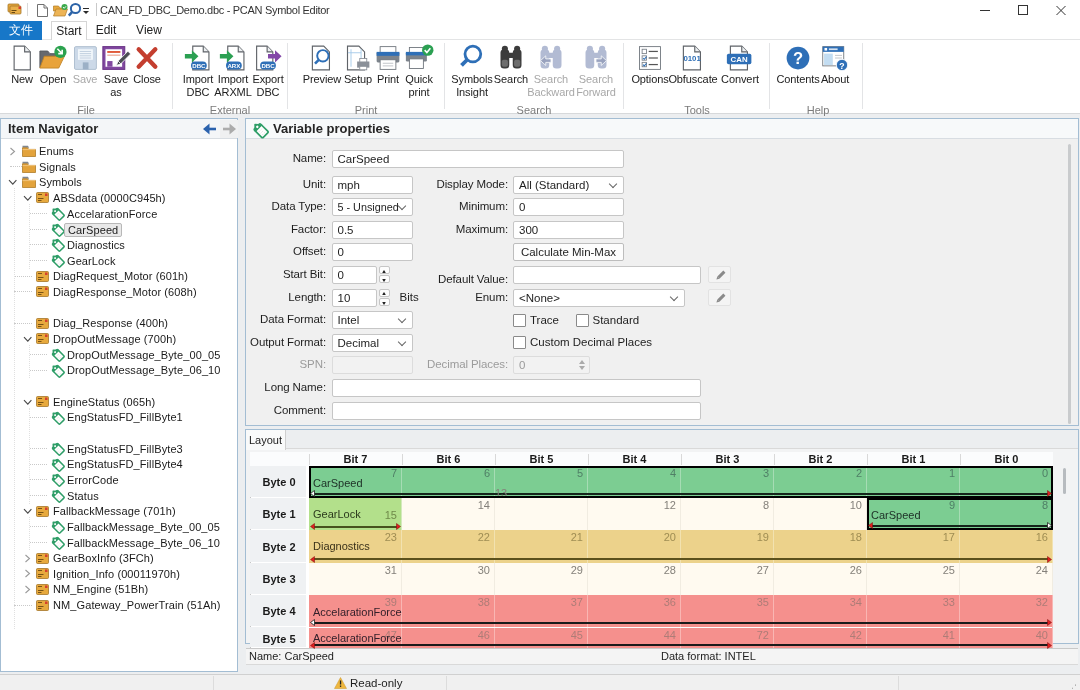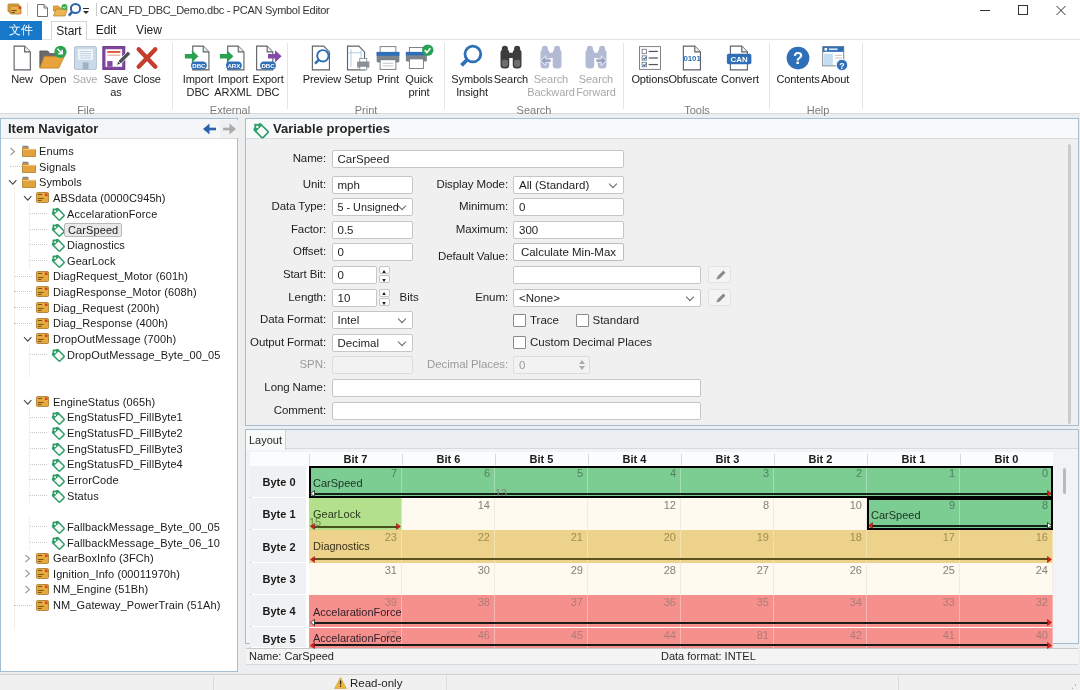--- a/index.html
+++ b/index.html
@@ -501,181 +501,183 @@
           <svg class="abs" style="left:0;top:2.5px" width="13" height="11" viewBox="0 0 13 11">
             <rect x="0.5" y="0.5" width="12" height="10" rx="1" fill="#e7a93d" stroke="#a5762a" stroke-width="0.8"></rect>
             <rect x="9" y="1.5" width="2.5" height="2.5" fill="#d5402e"></rect>
             <rect x="2" y="2" width="4" height="0.9" fill="#6b4a12"></rect>
             <rect x="2" y="6" width="5.5" height="0.9" fill="#6b4a12"></rect>
             <rect x="2" y="8" width="3.5" height="0.9" fill="#6b4a12"></rect>
           </svg>
         </div>
         <span class="txt" style="left:52px">DiagResponse_Motor (608h)</span>
       </div>
-<div class="trow" style="left:0;top:156.60px;width:236px">
+<div class="trow" style="left:0;top:172.26px;width:236px">
         <div class="abs" style="left:22px;top:0;width:9px;height:16px">
           <div class="abs" style="left:-9px;top:7.5px;width:18px;border-top:1px dotted #c9c9c9"></div>
         </div>
         <div class="abs" style="left:35px;top:0;width:15px;height:16px">
           <svg class="abs" style="left:0;top:2.5px" width="13" height="11" viewBox="0 0 13 11">
             <rect x="0.5" y="0.5" width="12" height="10" rx="1" fill="#e7a93d" stroke="#a5762a" stroke-width="0.8"></rect>
             <rect x="9" y="1.5" width="2.5" height="2.5" fill="#d5402e"></rect>
             <rect x="2" y="2" width="4" height="0.9" fill="#6b4a12"></rect>
             <rect x="2" y="6" width="5.5" height="0.9" fill="#6b4a12"></rect>
             <rect x="2" y="8" width="3.5" height="0.9" fill="#6b4a12"></rect>
           </svg>
         </div>
-        <span class="txt" style="left:52px">Diag_Request (200h)</span>
-      </div>
-<div class="trow" style="left:0;top:172.26px;width:236px">
+        <span class="txt" style="left:52px">Diag_Response (400h)</span>
+      </div>
+<div class="trow" style="left:0;top:187.92px;width:236px">
         <div class="abs" style="left:22px;top:0;width:9px;height:16px">
-          <div class="abs" style="left:-9px;top:7.5px;width:18px;border-top:1px dotted #c9c9c9"></div>
+          <svg class="abs" style="left:0;top:4px" width="9" height="9" viewBox="0 0 9 9">
+            <path d="M1 2.2 L4.8 6.2 L8.4 2.2" fill="none" stroke="#4a4a4a" stroke-width="1.1"></path>
+          </svg>
         </div>
         <div class="abs" style="left:35px;top:0;width:15px;height:16px">
           <svg class="abs" style="left:0;top:2.5px" width="13" height="11" viewBox="0 0 13 11">
             <rect x="0.5" y="0.5" width="12" height="10" rx="1" fill="#e7a93d" stroke="#a5762a" stroke-width="0.8"></rect>
             <rect x="9" y="1.5" width="2.5" height="2.5" fill="#d5402e"></rect>
             <rect x="2" y="2" width="4" height="0.9" fill="#6b4a12"></rect>
             <rect x="2" y="6" width="5.5" height="0.9" fill="#6b4a12"></rect>
             <rect x="2" y="8" width="3.5" height="0.9" fill="#6b4a12"></rect>
           </svg>
         </div>
-        <span class="txt" style="left:52px">Diag_Response (400h)</span>
-      </div>
-<div class="trow" style="left:0;top:187.92px;width:236px">
+        <span class="txt" style="left:52px">DropOutMessage (700h)</span>
+      </div>
+<div class="trow" style="left:0;top:203.58px;width:236px">
+        <div class="abs" style="left:29px;top:7.5px;width:17px;border-top:1px dotted #c9c9c9"></div>
+        <div class="abs" style="left:49px;top:0;width:15px;height:16px">
+          <svg class="abs" style="left:0;top:0.5px" width="15" height="15" viewBox="0 0 15 15">
+            <g transform="rotate(-45 7.5 7.5)">
+              <rect x="3.9" y="3.6" width="7.2" height="10.2" rx="1" fill="#fff" stroke="#2f9e68" stroke-width="1.5"></rect>
+              <path d="M3.9 5.4 L7.5 1.4 L11.1 5.4 Z" fill="#2f9e68" stroke="#2f9e68" stroke-width="1.4" stroke-linejoin="round"></path>
+              <circle cx="7.5" cy="4.1" r="1" fill="#fff"></circle>
+              <path d="M5.5 8 h4 M5.5 10 h4 M5.5 12 h4" stroke="#d7d7d7" stroke-width="0.7" stroke-dasharray="1 1"></path>
+            </g>
+          </svg>
+        </div>
+        <span class="txt" style="left:66px">DropOutMessage_Byte_00_05</span>
+      </div>
+<div class="trow" style="left:0;top:219.24px;width:236px">
+        <div class="abs" style="left:29px;top:7.5px;width:17px;border-top:1px dotted #c9c9c9"></div>
+        <div class="abs" style="left:49px;top:0;width:15px;height:16px">
+          <svg class="abs" style="left:0;top:0.5px" width="15" height="15" viewBox="0 0 15 15">
+            <g transform="rotate(-45 7.5 7.5)">
+              <rect x="3.9" y="3.6" width="7.2" height="10.2" rx="1" fill="#fff" stroke="#2f9e68" stroke-width="1.5"></rect>
+              <path d="M3.9 5.4 L7.5 1.4 L11.1 5.4 Z" fill="#2f9e68" stroke="#2f9e68" stroke-width="1.4" stroke-linejoin="round"></path>
+              <circle cx="7.5" cy="4.1" r="1" fill="#fff"></circle>
+              <path d="M5.5 8 h4 M5.5 10 h4 M5.5 12 h4" stroke="#d7d7d7" stroke-width="0.7" stroke-dasharray="1 1"></path>
+            </g>
+          </svg>
+        </div>
+        <span class="txt" style="left:66px">DropOutMessage_Byte_06_10</span>
+      </div>
+<div class="trow" style="left:0;top:250.56px;width:236px">
         <div class="abs" style="left:22px;top:0;width:9px;height:16px">
           <svg class="abs" style="left:0;top:4px" width="9" height="9" viewBox="0 0 9 9">
             <path d="M1 2.2 L4.8 6.2 L8.4 2.2" fill="none" stroke="#4a4a4a" stroke-width="1.1"></path>
           </svg>
         </div>
         <div class="abs" style="left:35px;top:0;width:15px;height:16px">
           <svg class="abs" style="left:0;top:2.5px" width="13" height="11" viewBox="0 0 13 11">
             <rect x="0.5" y="0.5" width="12" height="10" rx="1" fill="#e7a93d" stroke="#a5762a" stroke-width="0.8"></rect>
             <rect x="9" y="1.5" width="2.5" height="2.5" fill="#d5402e"></rect>
             <rect x="2" y="2" width="4" height="0.9" fill="#6b4a12"></rect>
             <rect x="2" y="6" width="5.5" height="0.9" fill="#6b4a12"></rect>
             <rect x="2" y="8" width="3.5" height="0.9" fill="#6b4a12"></rect>
           </svg>
         </div>
-        <span class="txt" style="left:52px">DropOutMessage (700h)</span>
-      </div>
-<div class="trow" style="left:0;top:203.58px;width:236px">
-        <div class="abs" style="left:29px;top:7.5px;width:17px;border-top:1px dotted #c9c9c9"></div>
-        <div class="abs" style="left:49px;top:0;width:15px;height:16px">
-          <svg class="abs" style="left:0;top:0.5px" width="15" height="15" viewBox="0 0 15 15">
-            <g transform="rotate(-45 7.5 7.5)">
-              <rect x="3.9" y="3.6" width="7.2" height="10.2" rx="1" fill="#fff" stroke="#2f9e68" stroke-width="1.5"></rect>
-              <path d="M3.9 5.4 L7.5 1.4 L11.1 5.4 Z" fill="#2f9e68" stroke="#2f9e68" stroke-width="1.4" stroke-linejoin="round"></path>
-              <circle cx="7.5" cy="4.1" r="1" fill="#fff"></circle>
-              <path d="M5.5 8 h4 M5.5 10 h4 M5.5 12 h4" stroke="#d7d7d7" stroke-width="0.7" stroke-dasharray="1 1"></path>
-            </g>
-          </svg>
-        </div>
-        <span class="txt" style="left:66px">DropOutMessage_Byte_00_05</span>
-      </div>
-<div class="trow" style="left:0;top:250.56px;width:236px">
+        <span class="txt" style="left:52px">EngineStatus (065h)</span>
+      </div>
+<div class="trow" style="left:0;top:266.22px;width:236px">
+        <div class="abs" style="left:29px;top:7.5px;width:17px;border-top:1px dotted #c9c9c9"></div>
+        <div class="abs" style="left:49px;top:0;width:15px;height:16px">
+          <svg class="abs" style="left:0;top:0.5px" width="15" height="15" viewBox="0 0 15 15">
+            <g transform="rotate(-45 7.5 7.5)">
+              <rect x="3.9" y="3.6" width="7.2" height="10.2" rx="1" fill="#fff" stroke="#2f9e68" stroke-width="1.5"></rect>
+              <path d="M3.9 5.4 L7.5 1.4 L11.1 5.4 Z" fill="#2f9e68" stroke="#2f9e68" stroke-width="1.4" stroke-linejoin="round"></path>
+              <circle cx="7.5" cy="4.1" r="1" fill="#fff"></circle>
+              <path d="M5.5 8 h4 M5.5 10 h4 M5.5 12 h4" stroke="#d7d7d7" stroke-width="0.7" stroke-dasharray="1 1"></path>
+            </g>
+          </svg>
+        </div>
+        <span class="txt" style="left:66px">EngStatusFD_FillByte1</span>
+      </div>
+<div class="trow" style="left:0;top:297.54px;width:236px">
+        <div class="abs" style="left:29px;top:7.5px;width:17px;border-top:1px dotted #c9c9c9"></div>
+        <div class="abs" style="left:49px;top:0;width:15px;height:16px">
+          <svg class="abs" style="left:0;top:0.5px" width="15" height="15" viewBox="0 0 15 15">
+            <g transform="rotate(-45 7.5 7.5)">
+              <rect x="3.9" y="3.6" width="7.2" height="10.2" rx="1" fill="#fff" stroke="#2f9e68" stroke-width="1.5"></rect>
+              <path d="M3.9 5.4 L7.5 1.4 L11.1 5.4 Z" fill="#2f9e68" stroke="#2f9e68" stroke-width="1.4" stroke-linejoin="round"></path>
+              <circle cx="7.5" cy="4.1" r="1" fill="#fff"></circle>
+              <path d="M5.5 8 h4 M5.5 10 h4 M5.5 12 h4" stroke="#d7d7d7" stroke-width="0.7" stroke-dasharray="1 1"></path>
+            </g>
+          </svg>
+        </div>
+        <span class="txt" style="left:66px">EngStatusFD_FillByte3</span>
+      </div>
+<div class="trow" style="left:0;top:313.20px;width:236px">
+        <div class="abs" style="left:29px;top:7.5px;width:17px;border-top:1px dotted #c9c9c9"></div>
+        <div class="abs" style="left:49px;top:0;width:15px;height:16px">
+          <svg class="abs" style="left:0;top:0.5px" width="15" height="15" viewBox="0 0 15 15">
+            <g transform="rotate(-45 7.5 7.5)">
+              <rect x="3.9" y="3.6" width="7.2" height="10.2" rx="1" fill="#fff" stroke="#2f9e68" stroke-width="1.5"></rect>
+              <path d="M3.9 5.4 L7.5 1.4 L11.1 5.4 Z" fill="#2f9e68" stroke="#2f9e68" stroke-width="1.4" stroke-linejoin="round"></path>
+              <circle cx="7.5" cy="4.1" r="1" fill="#fff"></circle>
+              <path d="M5.5 8 h4 M5.5 10 h4 M5.5 12 h4" stroke="#d7d7d7" stroke-width="0.7" stroke-dasharray="1 1"></path>
+            </g>
+          </svg>
+        </div>
+        <span class="txt" style="left:66px">EngStatusFD_FillByte4</span>
+      </div>
+<div class="trow" style="left:0;top:344.52px;width:236px">
+        <div class="abs" style="left:29px;top:7.5px;width:17px;border-top:1px dotted #c9c9c9"></div>
+        <div class="abs" style="left:49px;top:0;width:15px;height:16px">
+          <svg class="abs" style="left:0;top:0.5px" width="15" height="15" viewBox="0 0 15 15">
+            <g transform="rotate(-45 7.5 7.5)">
+              <rect x="3.9" y="3.6" width="7.2" height="10.2" rx="1" fill="#fff" stroke="#2f9e68" stroke-width="1.5"></rect>
+              <path d="M3.9 5.4 L7.5 1.4 L11.1 5.4 Z" fill="#2f9e68" stroke="#2f9e68" stroke-width="1.4" stroke-linejoin="round"></path>
+              <circle cx="7.5" cy="4.1" r="1" fill="#fff"></circle>
+              <path d="M5.5 8 h4 M5.5 10 h4 M5.5 12 h4" stroke="#d7d7d7" stroke-width="0.7" stroke-dasharray="1 1"></path>
+            </g>
+          </svg>
+        </div>
+        <span class="txt" style="left:66px">Status</span>
+      </div>
+<div class="trow" style="left:0;top:328.86px;width:236px">
+        <div class="abs" style="left:29px;top:7.5px;width:17px;border-top:1px dotted #c9c9c9"></div>
+        <div class="abs" style="left:49px;top:0;width:15px;height:16px">
+          <svg class="abs" style="left:0;top:0.5px" width="15" height="15" viewBox="0 0 15 15">
+            <g transform="rotate(-45 7.5 7.5)">
+              <rect x="3.9" y="3.6" width="7.2" height="10.2" rx="1" fill="#fff" stroke="#2f9e68" stroke-width="1.5"></rect>
+              <path d="M3.9 5.4 L7.5 1.4 L11.1 5.4 Z" fill="#2f9e68" stroke="#2f9e68" stroke-width="1.4" stroke-linejoin="round"></path>
+              <circle cx="7.5" cy="4.1" r="1" fill="#fff"></circle>
+              <path d="M5.5 8 h4 M5.5 10 h4 M5.5 12 h4" stroke="#d7d7d7" stroke-width="0.7" stroke-dasharray="1 1"></path>
+            </g>
+          </svg>
+        </div>
+        <span class="txt" style="left:66px">ErrorCode</span>
+      </div>
+<div class="trow" style="left:0;top:360.18px;width:236px">
         <div class="abs" style="left:22px;top:0;width:9px;height:16px">
           <svg class="abs" style="left:0;top:4px" width="9" height="9" viewBox="0 0 9 9">
             <path d="M1 2.2 L4.8 6.2 L8.4 2.2" fill="none" stroke="#4a4a4a" stroke-width="1.1"></path>
           </svg>
         </div>
         <div class="abs" style="left:35px;top:0;width:15px;height:16px">
           <svg class="abs" style="left:0;top:2.5px" width="13" height="11" viewBox="0 0 13 11">
             <rect x="0.5" y="0.5" width="12" height="10" rx="1" fill="#e7a93d" stroke="#a5762a" stroke-width="0.8"></rect>
             <rect x="9" y="1.5" width="2.5" height="2.5" fill="#d5402e"></rect>
             <rect x="2" y="2" width="4" height="0.9" fill="#6b4a12"></rect>
             <rect x="2" y="6" width="5.5" height="0.9" fill="#6b4a12"></rect>
             <rect x="2" y="8" width="3.5" height="0.9" fill="#6b4a12"></rect>
           </svg>
         </div>
-        <span class="txt" style="left:52px">EngineStatus (065h)</span>
-      </div>
-<div class="trow" style="left:0;top:266.22px;width:236px">
-        <div class="abs" style="left:29px;top:7.5px;width:17px;border-top:1px dotted #c9c9c9"></div>
-        <div class="abs" style="left:49px;top:0;width:15px;height:16px">
-          <svg class="abs" style="left:0;top:0.5px" width="15" height="15" viewBox="0 0 15 15">
-            <g transform="rotate(-45 7.5 7.5)">
-              <rect x="3.9" y="3.6" width="7.2" height="10.2" rx="1" fill="#fff" stroke="#2f9e68" stroke-width="1.5"></rect>
-              <path d="M3.9 5.4 L7.5 1.4 L11.1 5.4 Z" fill="#2f9e68" stroke="#2f9e68" stroke-width="1.4" stroke-linejoin="round"></path>
-              <circle cx="7.5" cy="4.1" r="1" fill="#fff"></circle>
-              <path d="M5.5 8 h4 M5.5 10 h4 M5.5 12 h4" stroke="#d7d7d7" stroke-width="0.7" stroke-dasharray="1 1"></path>
-            </g>
-          </svg>
-        </div>
-        <span class="txt" style="left:66px">EngStatusFD_FillByte1</span>
-      </div>
-<div class="trow" style="left:0;top:281.88px;width:236px">
-        <div class="abs" style="left:29px;top:7.5px;width:17px;border-top:1px dotted #c9c9c9"></div>
-        <div class="abs" style="left:49px;top:0;width:15px;height:16px">
-          <svg class="abs" style="left:0;top:0.5px" width="15" height="15" viewBox="0 0 15 15">
-            <g transform="rotate(-45 7.5 7.5)">
-              <rect x="3.9" y="3.6" width="7.2" height="10.2" rx="1" fill="#fff" stroke="#2f9e68" stroke-width="1.5"></rect>
-              <path d="M3.9 5.4 L7.5 1.4 L11.1 5.4 Z" fill="#2f9e68" stroke="#2f9e68" stroke-width="1.4" stroke-linejoin="round"></path>
-              <circle cx="7.5" cy="4.1" r="1" fill="#fff"></circle>
-              <path d="M5.5 8 h4 M5.5 10 h4 M5.5 12 h4" stroke="#d7d7d7" stroke-width="0.7" stroke-dasharray="1 1"></path>
-            </g>
-          </svg>
-        </div>
-        <span class="txt" style="left:66px">EngStatusFD_FillByte2</span>
-      </div>
-<div class="trow" style="left:0;top:297.54px;width:236px">
-        <div class="abs" style="left:29px;top:7.5px;width:17px;border-top:1px dotted #c9c9c9"></div>
-        <div class="abs" style="left:49px;top:0;width:15px;height:16px">
-          <svg class="abs" style="left:0;top:0.5px" width="15" height="15" viewBox="0 0 15 15">
-            <g transform="rotate(-45 7.5 7.5)">
-              <rect x="3.9" y="3.6" width="7.2" height="10.2" rx="1" fill="#fff" stroke="#2f9e68" stroke-width="1.5"></rect>
-              <path d="M3.9 5.4 L7.5 1.4 L11.1 5.4 Z" fill="#2f9e68" stroke="#2f9e68" stroke-width="1.4" stroke-linejoin="round"></path>
-              <circle cx="7.5" cy="4.1" r="1" fill="#fff"></circle>
-              <path d="M5.5 8 h4 M5.5 10 h4 M5.5 12 h4" stroke="#d7d7d7" stroke-width="0.7" stroke-dasharray="1 1"></path>
-            </g>
-          </svg>
-        </div>
-        <span class="txt" style="left:66px">EngStatusFD_FillByte3</span>
-      </div>
-<div class="trow" style="left:0;top:313.20px;width:236px">
-        <div class="abs" style="left:29px;top:7.5px;width:17px;border-top:1px dotted #c9c9c9"></div>
-        <div class="abs" style="left:49px;top:0;width:15px;height:16px">
-          <svg class="abs" style="left:0;top:0.5px" width="15" height="15" viewBox="0 0 15 15">
-            <g transform="rotate(-45 7.5 7.5)">
-              <rect x="3.9" y="3.6" width="7.2" height="10.2" rx="1" fill="#fff" stroke="#2f9e68" stroke-width="1.5"></rect>
-              <path d="M3.9 5.4 L7.5 1.4 L11.1 5.4 Z" fill="#2f9e68" stroke="#2f9e68" stroke-width="1.4" stroke-linejoin="round"></path>
-              <circle cx="7.5" cy="4.1" r="1" fill="#fff"></circle>
-              <path d="M5.5 8 h4 M5.5 10 h4 M5.5 12 h4" stroke="#d7d7d7" stroke-width="0.7" stroke-dasharray="1 1"></path>
-            </g>
-          </svg>
-        </div>
-        <span class="txt" style="left:66px">EngStatusFD_FillByte4</span>
-      </div>
-<div class="trow" style="left:0;top:344.52px;width:236px">
-        <div class="abs" style="left:29px;top:7.5px;width:17px;border-top:1px dotted #c9c9c9"></div>
-        <div class="abs" style="left:49px;top:0;width:15px;height:16px">
-          <svg class="abs" style="left:0;top:0.5px" width="15" height="15" viewBox="0 0 15 15">
-            <g transform="rotate(-45 7.5 7.5)">
-              <rect x="3.9" y="3.6" width="7.2" height="10.2" rx="1" fill="#fff" stroke="#2f9e68" stroke-width="1.5"></rect>
-              <path d="M3.9 5.4 L7.5 1.4 L11.1 5.4 Z" fill="#2f9e68" stroke="#2f9e68" stroke-width="1.4" stroke-linejoin="round"></path>
-              <circle cx="7.5" cy="4.1" r="1" fill="#fff"></circle>
-              <path d="M5.5 8 h4 M5.5 10 h4 M5.5 12 h4" stroke="#d7d7d7" stroke-width="0.7" stroke-dasharray="1 1"></path>
-            </g>
-          </svg>
-        </div>
-        <span class="txt" style="left:66px">Status</span>
-      </div>
-<div class="trow" style="left:0;top:328.86px;width:236px">
-        <div class="abs" style="left:29px;top:7.5px;width:17px;border-top:1px dotted #c9c9c9"></div>
-        <div class="abs" style="left:49px;top:0;width:15px;height:16px">
-          <svg class="abs" style="left:0;top:0.5px" width="15" height="15" viewBox="0 0 15 15">
-            <g transform="rotate(-45 7.5 7.5)">
-              <rect x="3.9" y="3.6" width="7.2" height="10.2" rx="1" fill="#fff" stroke="#2f9e68" stroke-width="1.5"></rect>
-              <path d="M3.9 5.4 L7.5 1.4 L11.1 5.4 Z" fill="#2f9e68" stroke="#2f9e68" stroke-width="1.4" stroke-linejoin="round"></path>
-              <circle cx="7.5" cy="4.1" r="1" fill="#fff"></circle>
-              <path d="M5.5 8 h4 M5.5 10 h4 M5.5 12 h4" stroke="#d7d7d7" stroke-width="0.7" stroke-dasharray="1 1"></path>
-            </g>
-          </svg>
-        </div>
-        <span class="txt" style="left:66px">ErrorCode</span>
+        <span class="txt" style="left:52px">FallbackMessage (701h)</span>
       </div>
 <div class="trow" style="left:0;top:375.84px;width:236px">
         <div class="abs" style="left:29px;top:7.5px;width:17px;border-top:1px dotted #c9c9c9"></div>
         <div class="abs" style="left:49px;top:0;width:15px;height:16px">
           <svg class="abs" style="left:0;top:0.5px" width="15" height="15" viewBox="0 0 15 15">
             <g transform="rotate(-45 7.5 7.5)">
               <rect x="3.9" y="3.6" width="7.2" height="10.2" rx="1" fill="#fff" stroke="#2f9e68" stroke-width="1.5"></rect>
               <path d="M3.9 5.4 L7.5 1.4 L11.1 5.4 Z" fill="#2f9e68" stroke="#2f9e68" stroke-width="1.4" stroke-linejoin="round"></path>
               <circle cx="7.5" cy="4.1" r="1" fill="#fff"></circle>
               <path d="M5.5 8 h4 M5.5 10 h4 M5.5 12 h4" stroke="#d7d7d7" stroke-width="0.7" stroke-dasharray="1 1"></path>
@@ -813,42 +815,42 @@
 </div>
 <div class="btn" style="left:267px;top:104.3px;width:111px;height:18px;line-height:16px">Calculate Min-Max</div>
 <div class="flabel" style="left:-40px;top:128.9px;width:120px">Start Bit:</div>
 <div class="tf" style="left:85.5px;top:126.9px;width:45.5px">0</div>
       <div style="position:absolute;left:133px;top:126.9px;width:11px;height:8.5px;background:#fdfdfd;border:1px solid #c6c6c6;border-radius:2px">
         <div style="position:absolute;left:2.2px;top:2.8px;width:0;height:0;border-left:2.8px solid transparent;border-right:2.8px solid transparent;border-bottom:3.2px solid #222;border-radius:1px"></div>
       </div>
       <div style="position:absolute;left:133px;top:135.9px;width:11px;height:8.5px;background:#fdfdfd;border:1px solid #c6c6c6;border-radius:2px">
         <div style="position:absolute;left:2.2px;top:3.2px;width:0;height:0;border-left:2.8px solid transparent;border-right:2.8px solid transparent;border-top:3.2px solid #222;border-radius:1px"></div>
       </div>
-<div class="flabel" style="left:142px;top:111px;width:120px">Default Value:</div>
+<div class="flabel" style="left:142px;top:134px;width:120px">Default Value:</div>
 <div class="tf" style="left:267px;top:126.9px;width:188px">
 </div>
 <div class="btn" style="left:462px;top:127.4px;width:23px;height:17px;background:#f4f4f4;border-color:#e2e2e2">
         <svg width="13" height="13" viewBox="0 0 13 13" style="position:absolute;left:5px;top:2px">
           <g transform="rotate(45 6.5 6.5)">
             <rect x="5" y="1" width="3" height="8.5" fill="#8a8a8a"></rect>
             <path d="M5 9.5 l1.5 2.8 l1.5 -2.8z" fill="#8a8a8a"></path>
           </g>
         </svg>
       </div>
 <div class="flabel" style="left:-40px;top:151.5px;width:120px">Length:</div>
 <div class="tf" style="left:85.5px;top:149.5px;width:45.5px">10</div>
       <div style="position:absolute;left:133px;top:149.5px;width:11px;height:8.5px;background:#fdfdfd;border:1px solid #c6c6c6;border-radius:2px">
         <div style="position:absolute;left:2.2px;top:2.8px;width:0;height:0;border-left:2.8px solid transparent;border-right:2.8px solid transparent;border-bottom:3.2px solid #222;border-radius:1px"></div>
       </div>
       <div style="position:absolute;left:133px;top:158.5px;width:11px;height:8.5px;background:#fdfdfd;border:1px solid #c6c6c6;border-radius:2px">
         <div style="position:absolute;left:2.2px;top:3.2px;width:0;height:0;border-left:2.8px solid transparent;border-right:2.8px solid transparent;border-top:3.2px solid #222;border-radius:1px"></div>
       </div>
 <div class="cblbl" style="left:153.5px;top:151.5px">Bits</div>
 <div class="flabel" style="left:142px;top:151.5px;width:120px">Enum:</div>
-<div class="tf" style="left:267px;top:149.5px;width:188px">&lt;None&gt;
+<div class="tf" style="left:267px;top:149.5px;width:172px">&lt;None&gt;
 <div class="chev" style="right:7px;top:4px"></div>
 </div>
 <div class="btn" style="left:462px;top:150.0px;width:23px;height:17px;background:#f4f4f4;border-color:#e2e2e2">
         <svg width="13" height="13" viewBox="0 0 13 13" style="position:absolute;left:5px;top:2px">
           <g transform="rotate(45 6.5 6.5)">
             <rect x="5" y="1" width="3" height="8.5" fill="#8a8a8a"></rect>
             <path d="M5 9.5 l1.5 2.8 l1.5 -2.8z" fill="#8a8a8a"></path>
           </g>
         </svg>
       </div>
@@ -943,21 +945,21 @@
         <path d="M4.5 0.5 L0.5 3.5 L4.5 6.5z" fill="#fff" stroke="#222" stroke-width="0.8"></path>
       </svg>
 <svg class="abs" style="z-index:6;left:800.5px;top:60.0px" width="5" height="7">
         <path d="M0.5 0.5 L4.5 3.5 L0.5 6.5z" fill="#e11f1f" stroke="#7a0d0d" stroke-width="0.5"></path>
       </svg>
 <div class="abs" style="left:63px;top:36.0px;width:744px;height:32.2px;border:2px solid #000;z-index:5"></div>
 <div class="abs" style="left:63px;top:68.2px;width:93px;height:32.2px;background:#b3e08b"></div>
 <div class="abs" style="left:156px;top:68.2px;width:465px;height:32.2px;background:#fffaf0"></div>
 <div class="abs" style="left:621px;top:68.2px;width:186px;height:32.2px;background:#7ccd92"></div>
 <div class="abs" style="left:155px;top:68.2px;width:1px;height:32.2px;background:#d4e9bc"></div>
-<div class="bitnum" style="left:63px;top:86px;width:88px;text-align:left;color:#6f8a4a">15</div>
+<div class="bitnum" style="left:63px;top:79px;width:88px;text-align:right;color:#6f8a4a">15</div>
 <div class="abs" style="left:248px;top:68.2px;width:1px;height:32.2px;background:#f1ece1"></div>
 <div class="bitnum" style="left:156px;top:69.2px;width:88px;text-align:right;color:#84807a">14</div>
 <div class="abs" style="left:341px;top:68.2px;width:1px;height:32.2px;background:#f1ece1"></div>
 <div class="bitnum" style="left:249px;top:57px;width:88px;text-align:left;color:#84807a">13</div>
 <div class="abs" style="left:434px;top:68.2px;width:1px;height:32.2px;background:#f1ece1"></div>
 <div class="bitnum" style="left:342px;top:69.2px;width:88px;text-align:right;color:#84807a">12</div>
 <div class="abs" style="left:527px;top:68.2px;width:1px;height:32.2px;background:#f1ece1"></div>
 <div class="bitnum" style="left:435px;top:69.2px;width:88px;text-align:right;color:#84807a">8</div>
 <div class="abs" style="left:620px;top:68.2px;width:1px;height:32.2px;background:#f1ece1"></div>
 <div class="bitnum" style="left:528px;top:69.2px;width:88px;text-align:right;color:#84807a">10</div>
@@ -1056,21 +1058,21 @@
 <div class="abs" style="left:248px;top:198.0px;width:1px;height:19.5px;background:#f9b6b3"></div>
 <div class="bitnum" style="left:156px;top:199.0px;width:88px;text-align:right;color:#ae7c77">46</div>
 <div class="abs" style="left:249px;top:198.0px;width:93px;height:19.5px;background:#f5908d"></div>
 <div class="abs" style="left:341px;top:198.0px;width:1px;height:19.5px;background:#f9b6b3"></div>
 <div class="bitnum" style="left:249px;top:199.0px;width:88px;text-align:right;color:#ae7c77">45</div>
 <div class="abs" style="left:342px;top:198.0px;width:93px;height:19.5px;background:#f5908d"></div>
 <div class="abs" style="left:434px;top:198.0px;width:1px;height:19.5px;background:#f9b6b3"></div>
 <div class="bitnum" style="left:342px;top:199.0px;width:88px;text-align:right;color:#ae7c77">44</div>
 <div class="abs" style="left:435px;top:198.0px;width:93px;height:19.5px;background:#f5908d"></div>
 <div class="abs" style="left:527px;top:198.0px;width:1px;height:19.5px;background:#f9b6b3"></div>
-<div class="bitnum" style="left:435px;top:199.0px;width:88px;text-align:right;color:#ae7c77">81</div>
+<div class="bitnum" style="left:435px;top:199.0px;width:88px;text-align:right;color:#ae7c77">72</div>
 <div class="abs" style="left:528px;top:198.0px;width:93px;height:19.5px;background:#f5908d"></div>
 <div class="abs" style="left:620px;top:198.0px;width:1px;height:19.5px;background:#f9b6b3"></div>
 <div class="bitnum" style="left:528px;top:199.0px;width:88px;text-align:right;color:#ae7c77">42</div>
 <div class="abs" style="left:621px;top:198.0px;width:93px;height:19.5px;background:#f5908d"></div>
 <div class="abs" style="left:713px;top:198.0px;width:1px;height:19.5px;background:#f9b6b3"></div>
 <div class="bitnum" style="left:621px;top:199.0px;width:88px;text-align:right;color:#ae7c77">41</div>
 <div class="abs" style="left:714px;top:198.0px;width:93px;height:19.5px;background:#f5908d"></div>
 <div class="abs" style="left:806px;top:198.0px;width:1px;height:19.5px;background:#f9b6b3"></div>
 <div class="bitnum" style="left:714px;top:199.0px;width:88px;text-align:right;color:#ae7c77">40</div>
 <div class="signame" style="left:67px;top:201.5px;color:#33202a">AccelarationForce</div>

